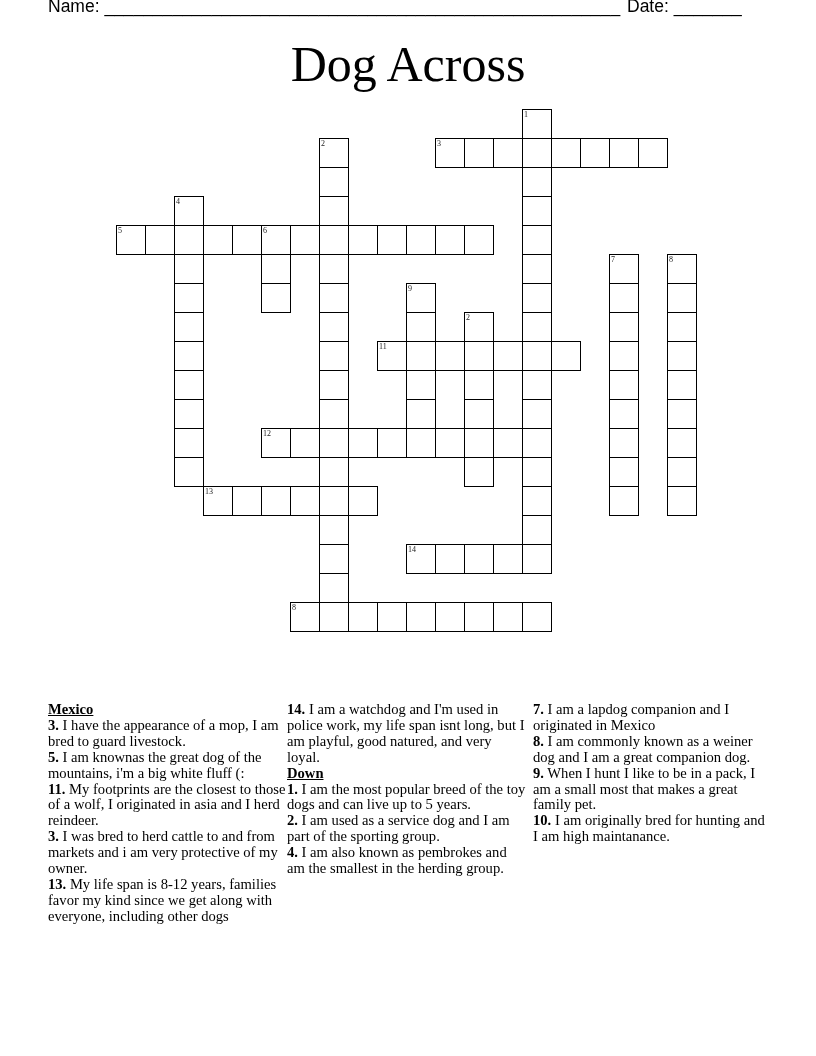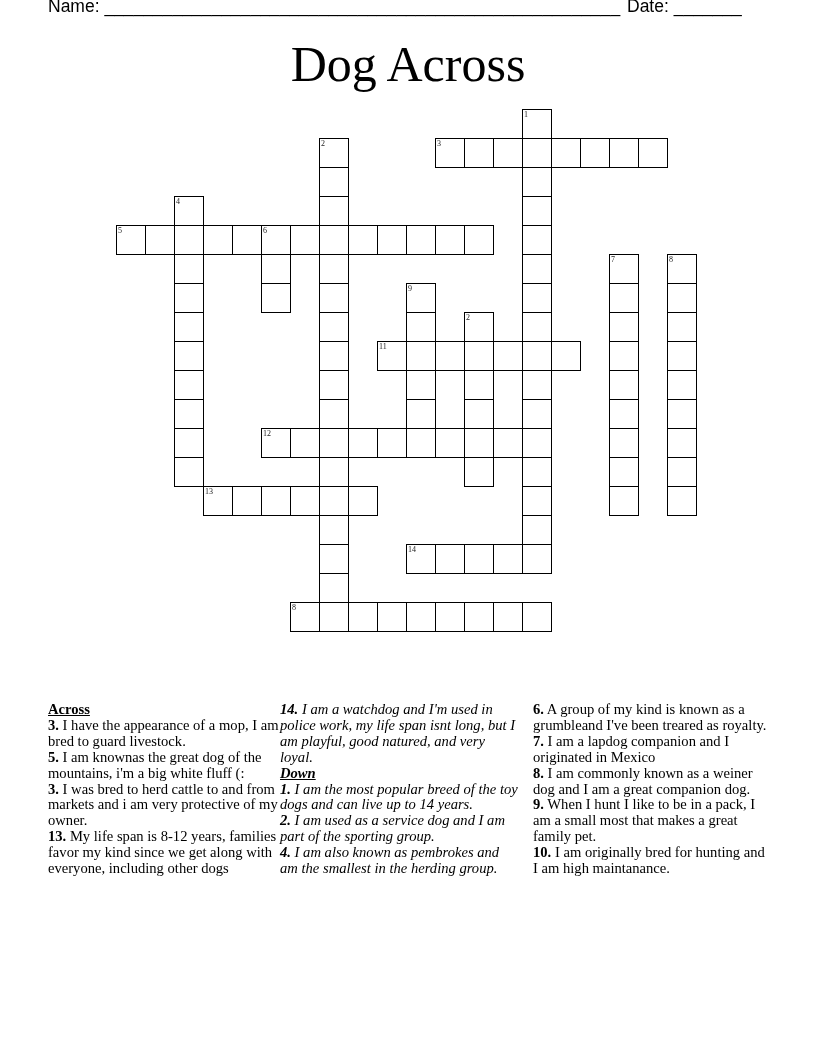--- a/index.html
+++ b/index.html
@@ -11,21 +11,21 @@
     .title { position: absolute; top: 32px; left: 0; width: 816px; text-align: center;
       font-family: "Liberation Serif", serif; font-size: 50px; line-height: 64px; }
     .grid { position: absolute; left: 0; top: 0; width: 816px; height: 680px; }
     .cell { position: absolute; width: 29px; height: 29px; box-sizing: border-box;
       border: 1.5px solid #000; background: #fff; margin-left: -1px; margin-top: -1px; }
     .cell .num { position: absolute; left: 1px; top: 0px; font-family: "Liberation Serif", serif;
       font-size: 8px; line-height: 9px; color: #222; }
     .clues { position: absolute; top: 702px; font-family: "Liberation Serif", serif;
       font-size: 14.6px; line-height: 15.9px; }
     .col1 { left: 48px; width: 240px; }
-    .col2 { left: 280px; width: 240px; font-style: italic; }
+    .col2 { left: 287px; width: 240px; }
     .col3 { left: 533px; width: 240px; }
     .clue-heading { font-weight: bold; text-decoration: underline; display: block; }
     .clue { display: block; }
     .clue b { font-weight: bold; }
     .clip { position: absolute; left: 0; top: 0; width: 816px; height: 956px; overflow: hidden; }
   </style>
 </head>
 <body>
 
 <div class="clip">
@@ -184,36 +184,36 @@
       <div class="cell" style="left: 349px; top: 603px; width: 30px; height: 30px;"></div>
       <div class="cell" style="left: 378px; top: 603px; width: 30px; height: 30px;"></div>
       <div class="cell" style="left: 407px; top: 603px; width: 30px; height: 30px;"></div>
       <div class="cell" style="left: 436px; top: 603px; width: 30px; height: 30px;"></div>
       <div class="cell" style="left: 465px; top: 603px; width: 30px; height: 30px;"></div>
       <div class="cell" style="left: 494px; top: 603px; width: 30px; height: 30px;"></div>
       <div class="cell" style="left: 523px; top: 603px; width: 30px; height: 30px;"></div>
     </div>
 
   <div class="clues col1">
-    <span class="clue-heading">Across</span>
+    <span class="clue-heading">Mexico</span>
     <span class="clue"><b>3.</b><span> I have the appearance of a mop, I am bred to guard livestock.</span></span>
     <span class="clue"><b>5.</b><span> I am knownas the great dog of the mountains, i'm a big white fluff (:</span></span>
+    <span class="clue"><b>11.</b><span> My footprints are the closest to those of a wolf, I originated in asia and I herd reindeer.</span></span>
     <span class="clue"><b>3.</b><span> I was bred to herd cattle to and from markets and i am very protective of my owner.</span></span>
     <span class="clue"><b>13.</b><span> My life span is 8-12 years, families favor my kind since we get along with everyone, including other dogs</span></span>
   </div>
 
   <div class="clues col2">
     <span class="clue"><b>14.</b><span> I am a watchdog and I'm used in police work, my life span isnt long, but I am playful, good natured, and very loyal.</span></span>
     <span class="clue-heading">Down</span>
-    <span class="clue"><b>1.</b><span> I am the most popular breed of the toy dogs and can live up to 14 years.</span></span>
+    <span class="clue"><b>1.</b><span> I am the most popular breed of the toy dogs and can live up to 5 years.</span></span>
     <span class="clue"><b>2.</b><span> I am used as a service dog and I am part of the sporting group.</span></span>
     <span class="clue"><b>4.</b><span> I am also known as pembrokes and am the smallest in the herding group.</span></span>
   </div>
 
   <div class="clues col3">
-    <span class="clue"><b>6.</b><span> A group of my kind is known as a grumbleand I've been treared as royalty.</span></span>
     <span class="clue"><b>7.</b><span> I am a lapdog companion and I originated in Mexico</span></span>
     <span class="clue"><b>8.</b><span> I am commonly known as a weiner dog and I am a great companion dog.</span></span>
     <span class="clue"><b>9.</b><span> When I hunt I like to be in a pack, I am a small most that makes a great family pet.</span></span>
     <span class="clue"><b>10.</b><span> I am originally bred for hunting and I am high maintanance.</span></span>
   </div>
 
 </div>
 
 </body></html>

